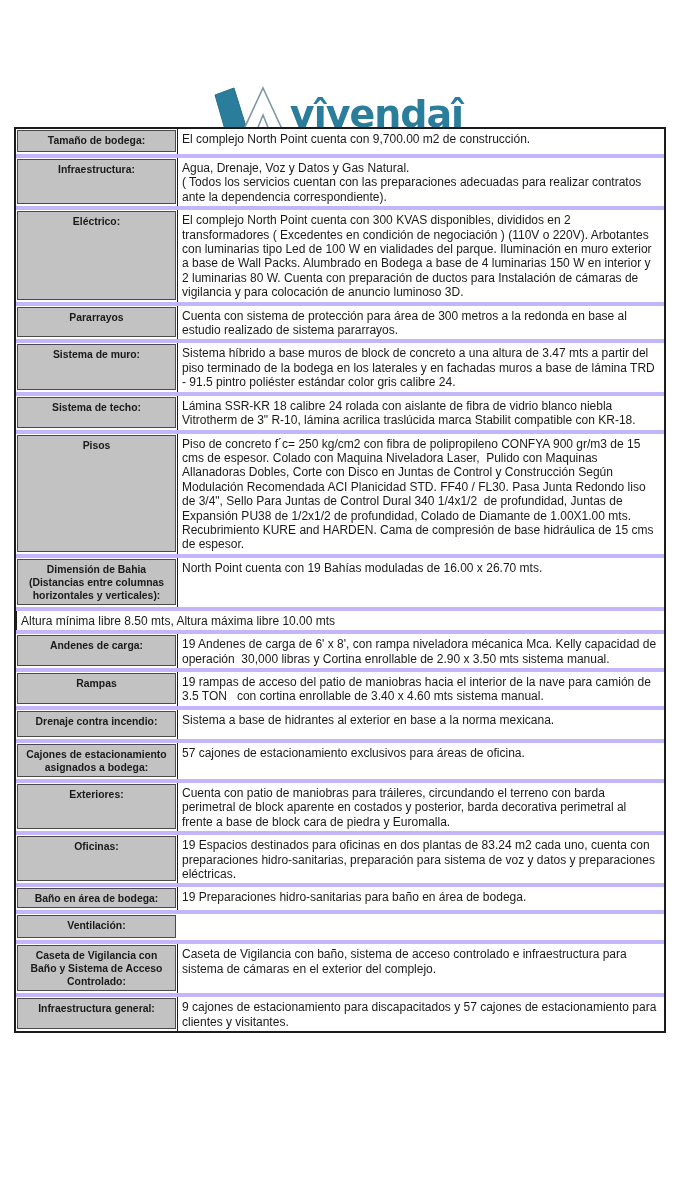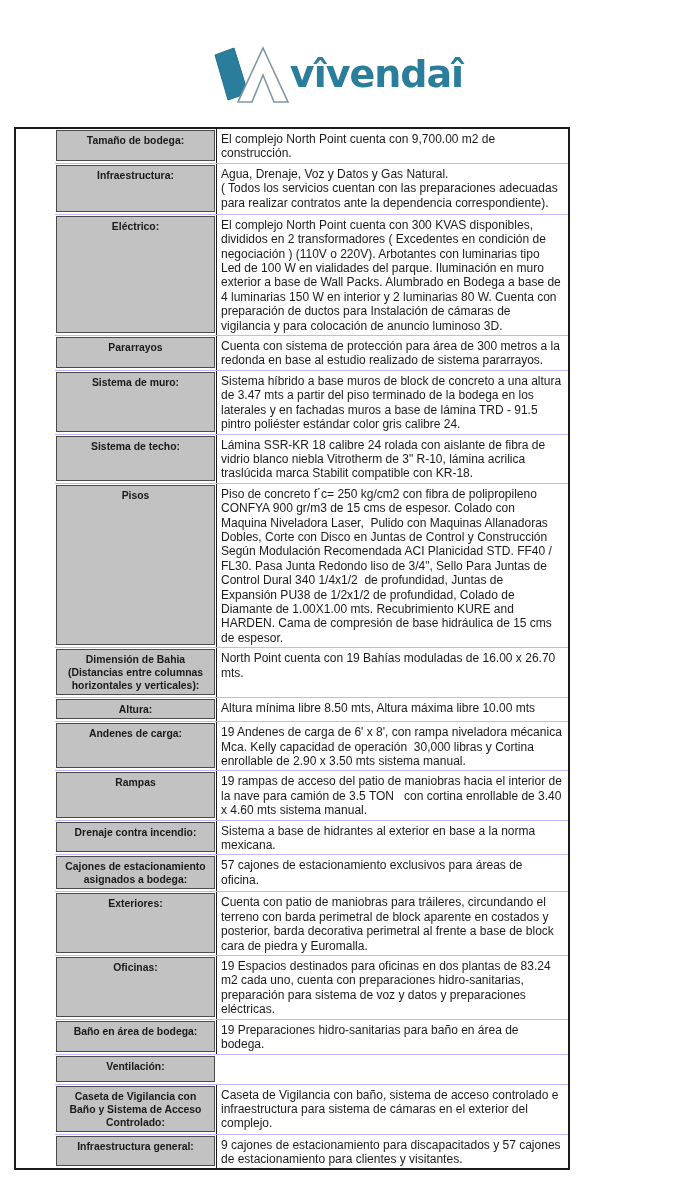--- a/index.html
+++ b/index.html
@@ -11,46 +11,45 @@
     color: #1a1a1a;
     overflow: hidden;
     position: relative;
   }
 
   
   .logo-row {
     display: flex;
     align-items: center;
     justify-content: center;
-    margin-top: 44px;
+    margin-top: 84px;
     height: 64px;
     gap: 0;
   }
   .logo-mark { width: 78px; height: 60px; flex: 0 0 auto; }
   .wordmark {
     font-family: "DejaVu Sans", sans-serif;
     font-weight: bold;
     font-size: 38px;
     letter-spacing: -1px;
     color: #2a7d9b;
     line-height: 1;
     padding-bottom: 4px;
   }
 
   
   .spec-table {
     position: absolute;
     left: 14px; top: 127px;
-    width: 556px;
+    width: 652px;
     border: 2px solid #1b1b1b;
     background: #ffffff;
-    padding-left: 39px;
   }
   .row { display: flex; align-items: stretch; }
-  .row + .row { border-top: 1px solid #c4b5fd; }
+  .row + .row { border-top: 4px solid #c4b5fd; }
   .label-col {
     flex: 0 0 161px;
     width: 161px;
     display: flex;
     background: #ffffff;
   }
   .label-box {
     flex: 1;
     margin: 1px 1px 2px 1px;
     background: #c2c2c2;
@@ -134,23 +133,20 @@
   </div>
 
   <div class="row" style="min-height:41px">
     <div class="label-col">
         <div class="label-box">Dimensión de Bahia (Distancias entre columnas horizontales y verticales):</div>
       </div>
     <div class="value-col">North Point cuenta con 19 Bahías moduladas de 16.00 x 26.70 mts.</div>
   </div>
 
   <div class="row" style="min-height:23px">
-    <div class="label-col">
-        <div class="label-box">Altura:</div>
-      </div>
     <div class="value-col">Altura mínima libre 8.50 mts, Altura máxima libre 10.00 mts</div>
   </div>
 
   <div class="row" style="min-height:33px">
     <div class="label-col">
         <div class="label-box">Andenes de carga:</div>
       </div>
     <div class="value-col">19 Andenes de carga de 6' x 8', con rampa niveladora mécanica Mca. Kelly capacidad de operación  30,000 libras y Cortina enrollable de 2.90 x 3.50 mts sistema manual.</div>
   </div>
 

